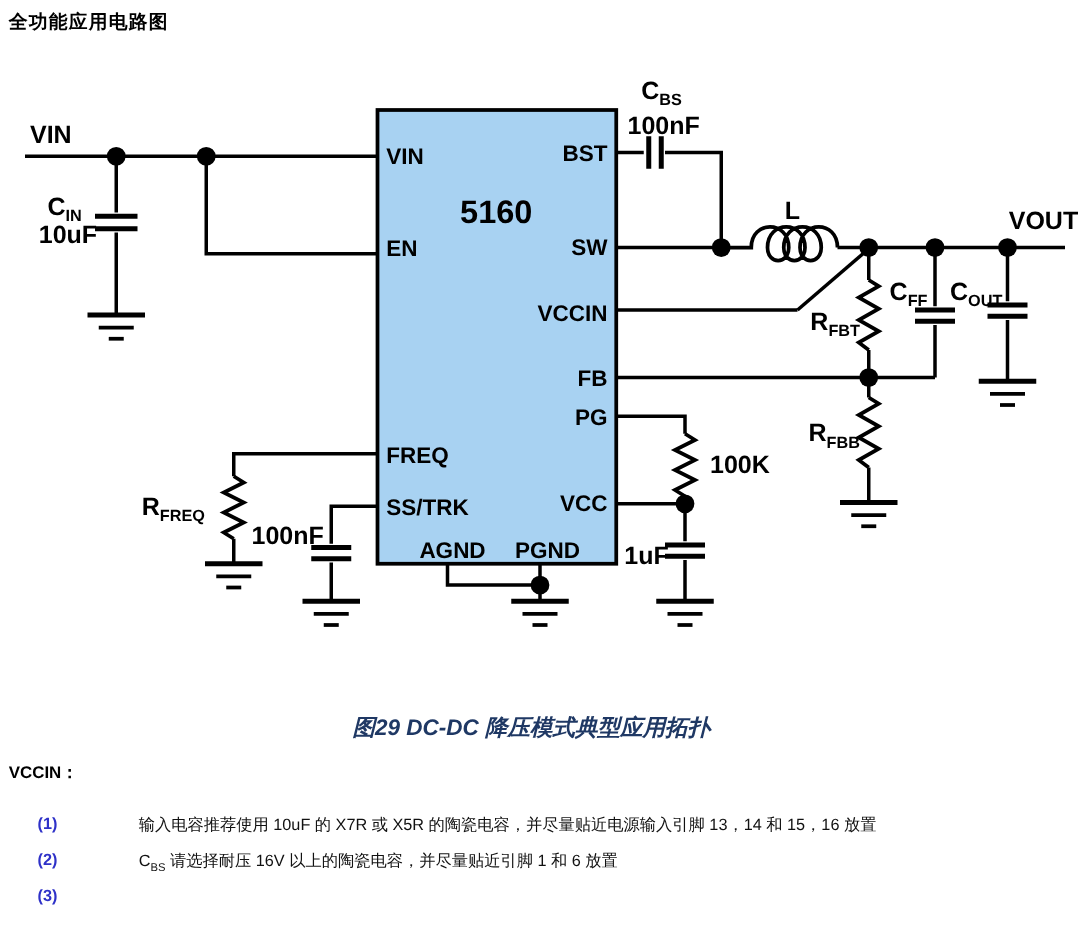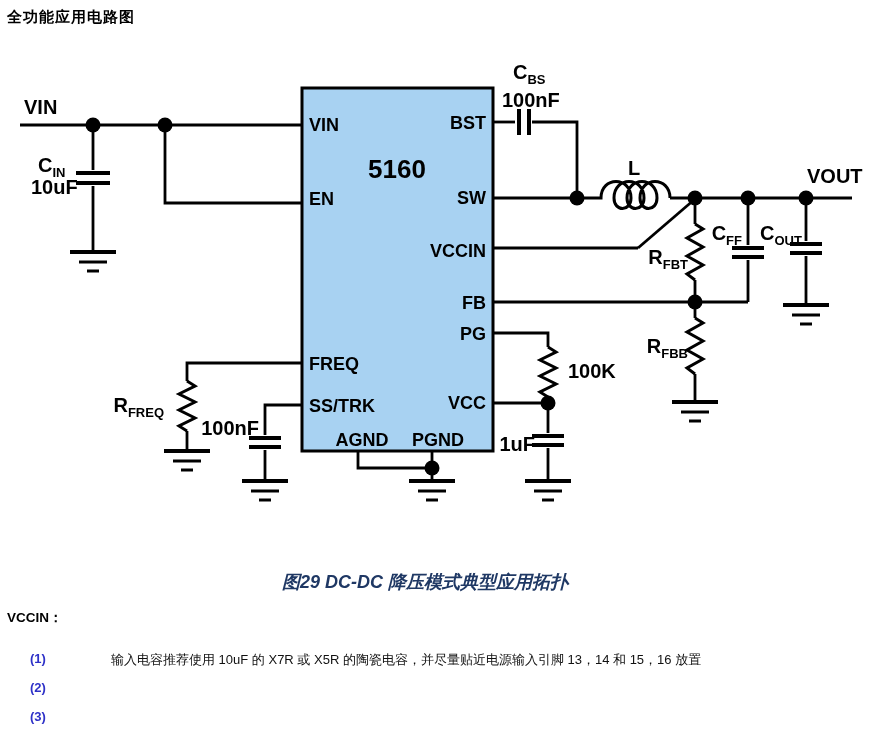--- a/index.html
+++ b/index.html
@@ -206,18 +206,19 @@
   <div class="caption">图29 DC-DC 降压模式典型应用拓扑</div>
 
   <div class="note-heading">VCCIN：</div>
 
   <div class="note-row" style="top:651px;">
     <span class="note-num">(1)</span>
     <span class="note-body"><span></span><sub></sub><span>输入电容推荐使用 10uF 的 X7R 或 X5R 的陶瓷电容，并尽量贴近电源输入引脚 13，14 和 15，16 放置</span></span>
   </div>
   <div class="note-row" style="top:680px;">
     <span class="note-num">(2)</span>
+    <span class="note-body"><span>C</span><sub>BS</sub><span> 请选择耐压 16V 以上的陶瓷电容，并尽量贴近引脚 1 和 6 放置</span></span>
   </div>
   <div class="note-row" style="top:709px;">
     <span class="note-num">(3)</span>
   </div>
 
 </div>
 
 </body></html>

